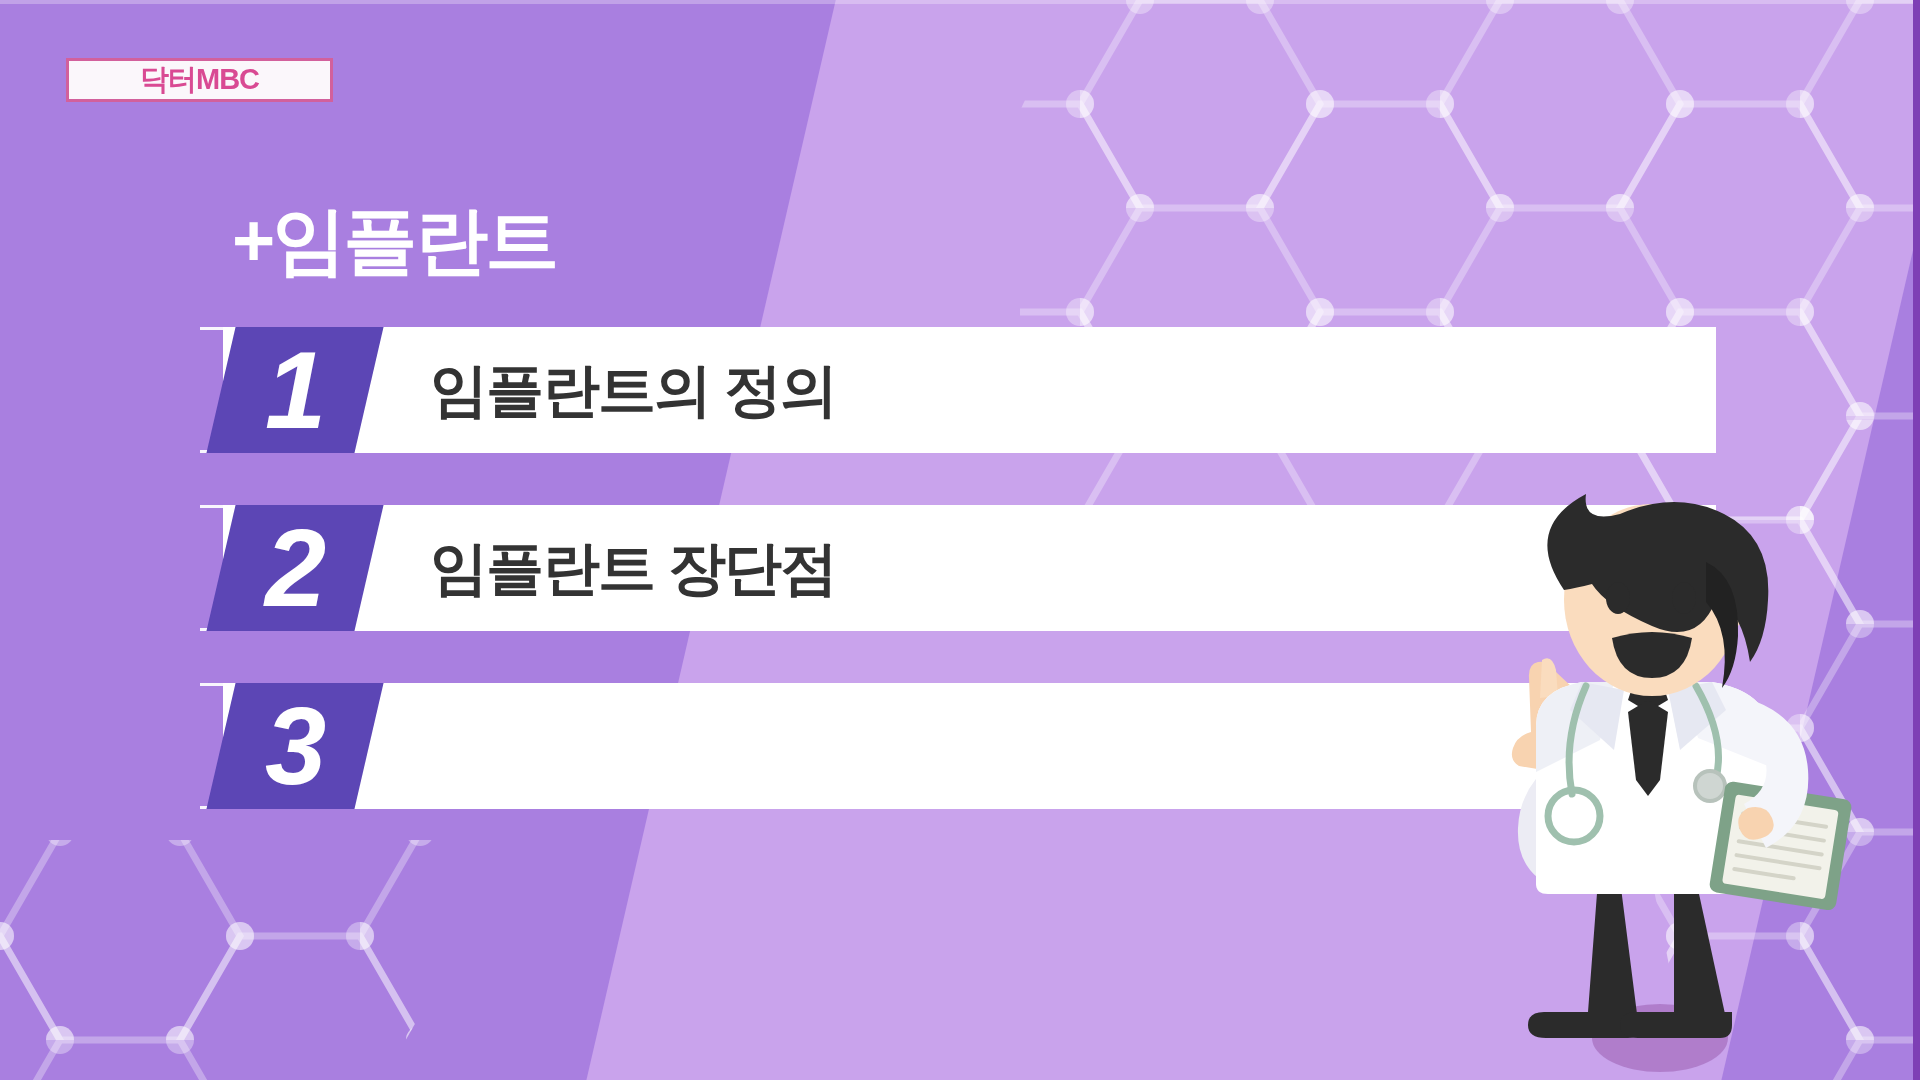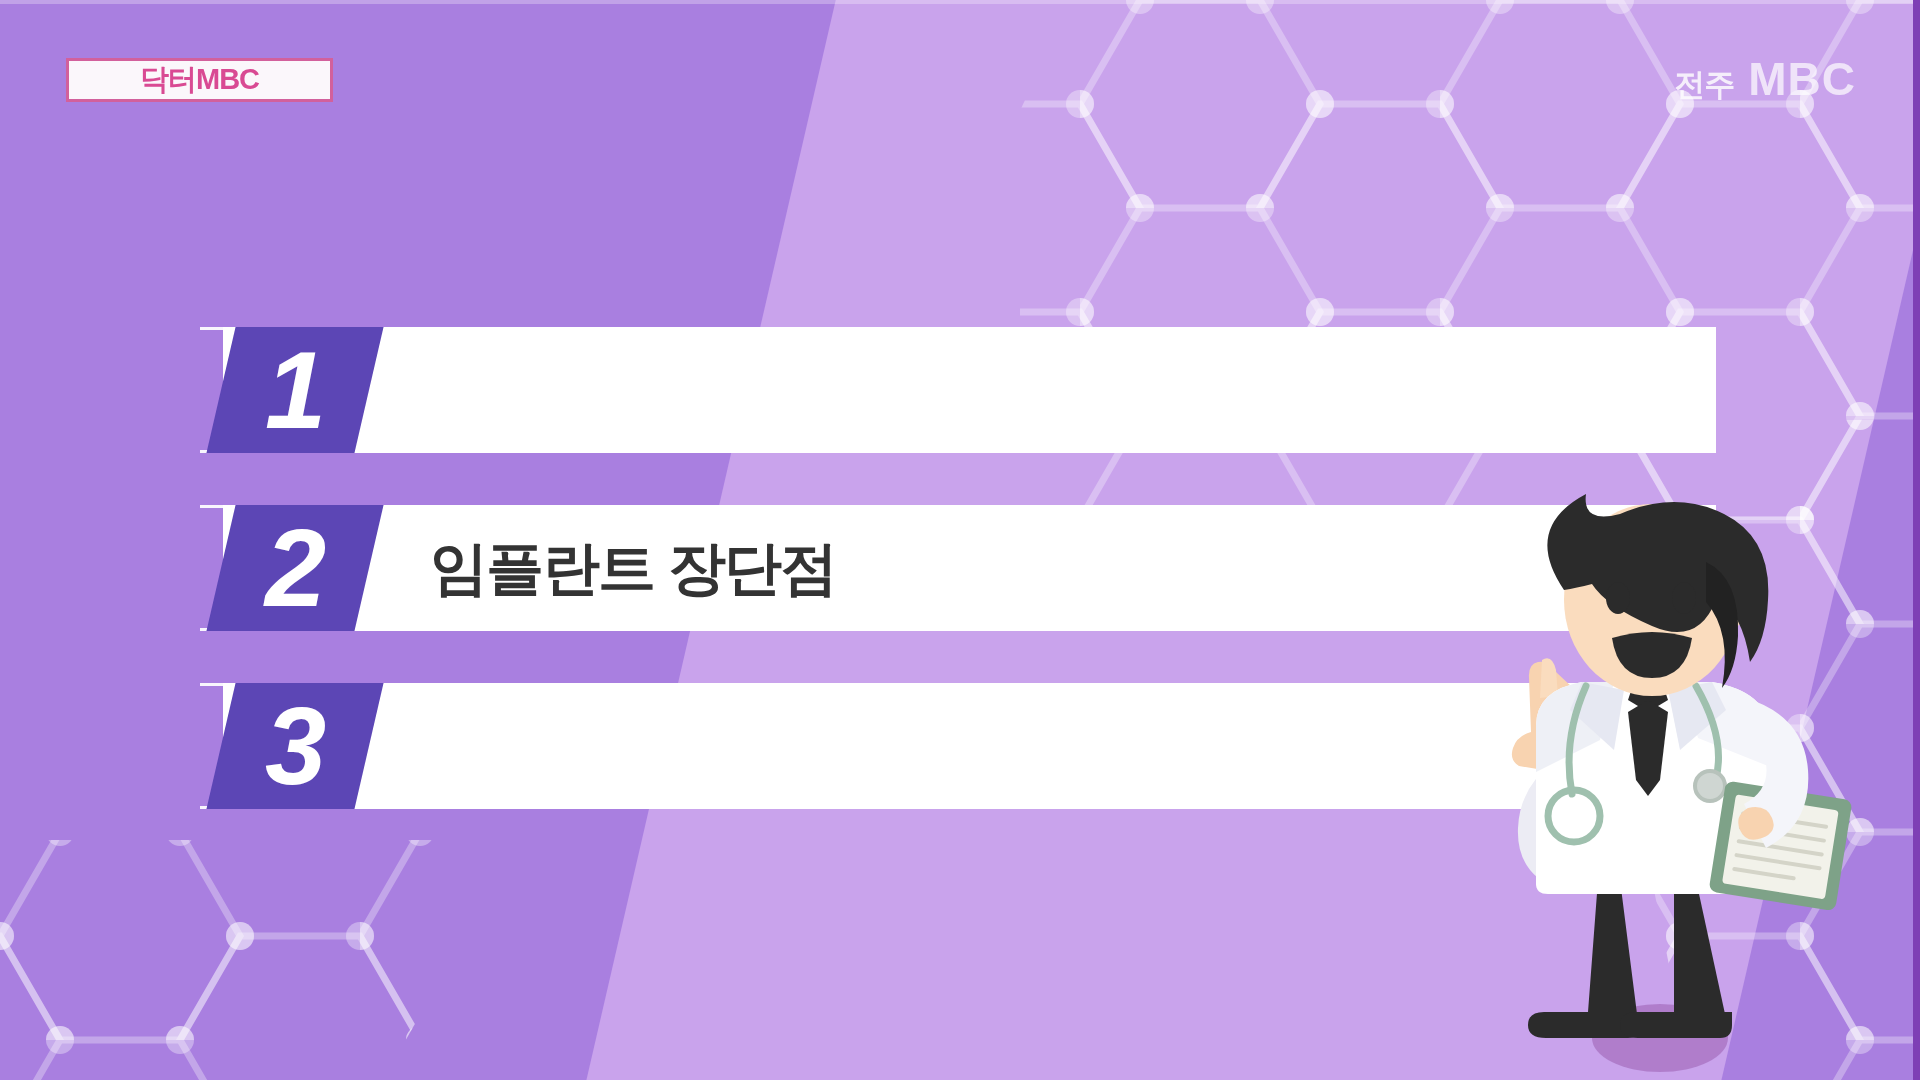--- a/index.html
+++ b/index.html
@@ -187,35 +187,33 @@
     </g>
   </svg>
 
   <div class="edge-top"></div>
   <div class="edge-right"></div>
 
   <div id="brand-badge">
     <span class="txt">닥터MBC</span>
   </div>
 
-  <div id="station-logo">
-    <span class="jeonju">전주</span>
-    <span class="mbc">MBC</span>
-  </div>
-
+
+  <div id="page-title">+임플란트</div>
 
   <div id="topic-list">
 
     <div class="row-wrap">
       <div class="rule top"></div>
       <div class="row">
         <div class="card"></div>
         <div class="num-block">
           <span class="n">1</span>
         </div>
+        <div class="label">임플란트의 정의</div>
       </div>
       <div class="rule bottom"></div>
     </div>
 
     <div class="gap"></div>
 
     <div class="row-wrap">
       <div class="rule top"></div>
       <div class="row">
         <div class="card"></div>

